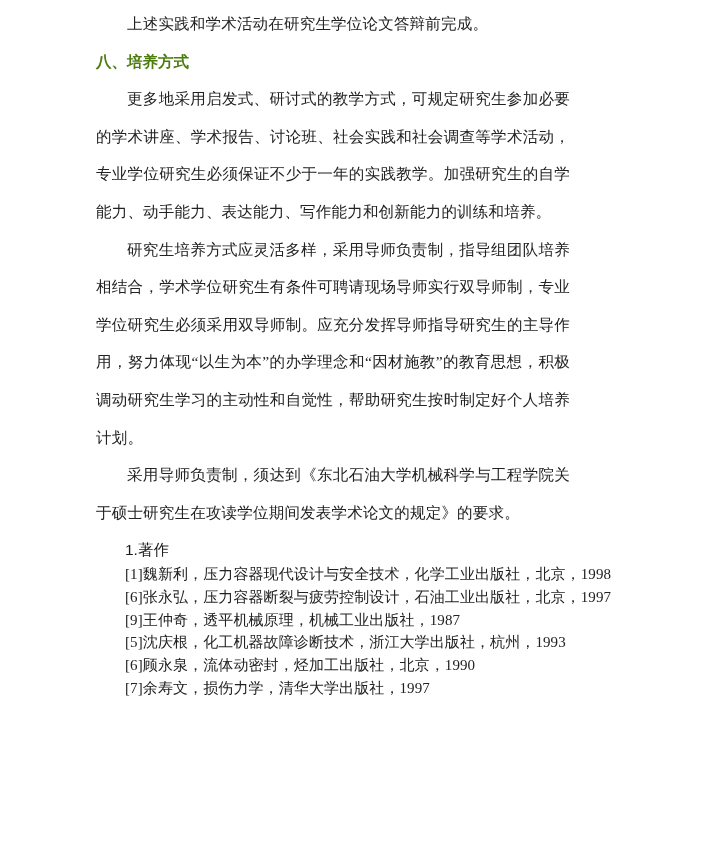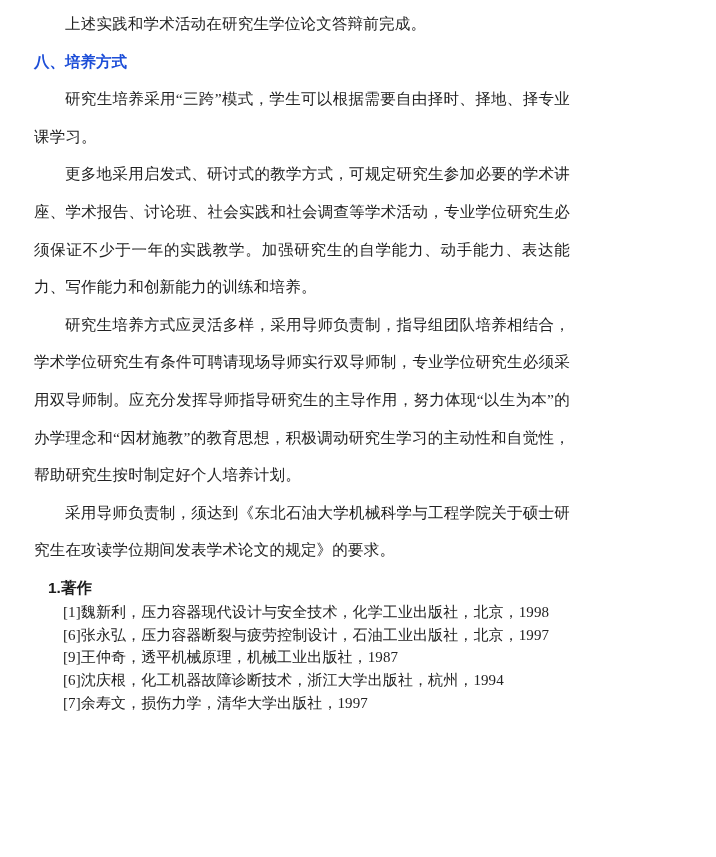--- a/index.html
+++ b/index.html
@@ -11,45 +11,45 @@
     width: 716px;
     height: 857px;
     overflow: hidden;
     font-family: "Liberation Serif", "DejaVu Serif", serif;
     color: #222222;
   }
   .doc {
     box-sizing: border-box;
     width: 628px;
     height: 857px;
-    padding: 5px 58px 0 34px;
+    padding: 5px 58px 0 96px;
     background: #ffffff;
   }
   .body-par {
     margin: 0;
     font-size: 15.5px;
     line-height: 37.6px;
     text-align: justify;
     text-indent: 2em;
     letter-spacing: 0.2px;
   }
   .section-heading {
     margin: 0;
     font-size: 15.5px;
     line-height: 37.6px;
     font-weight: bold;
     font-family: "Liberation Sans", "DejaVu Sans", sans-serif;
-    color: #1d4ed8;
+    color: #4d7c0f;
   }
   .sub-heading {
-    margin: 0 0 0 14px;
+    margin: 0 0 0 29px;
     padding-top: 7px;
     font-size: 15.5px;
     line-height: 24px;
-    font-weight: bold;
+    font-weight: normal;
     font-family: "Liberation Sans", "DejaVu Sans", sans-serif;
     color: #1c1c1c;
   }
   .ref-list {
     margin: 1px 0 0 29px;
   }
   .ref-item {
     margin: 0;
     font-size: 15px;
     line-height: 22.7px;
@@ -59,34 +59,34 @@
 </style>
 </head>
 <body>
 
 <div class="doc">
 
   <p class="body-par">上述实践和学术活动在研究生学位论文答辩前完成。</p>
 
   <h2 class="section-heading">八、培养方式</h2>
 
-  <p class="body-par">研究生培养采用“三跨”模式，学生可以根据需要自由择时、择地、择专业课学习。</p>
 
   <p class="body-par">更多地采用启发式、研讨式的教学方式，可规定研究生参加必要的学术讲座、学术报告、讨论班、社会实践和社会调查等学术活动，专业学位研究生必须保证不少于一年的实践教学。加强研究生的自学能力、动手能力、表达能力、写作能力和创新能力的训练和培养。</p>
 
   <p class="body-par">研究生培养方式应灵活多样，采用导师负责制，指导组团队培养相结合，学术学位研究生有条件可聘请现场导师实行双导师制，专业学位研究生必须采用双导师制。应充分发挥导师指导研究生的主导作用，努力体现“以生为本”的办学理念和“因材施教”的教育思想，积极调动研究生学习的主动性和自觉性，帮助研究生按时制定好个人培养计划。</p>
 
 
   <p class="body-par">采用导师负责制，须达到《东北石油大学机械科学与工程学院关于硕士研究生在攻读学位期间发表学术论文的规定》的要求。</p>
 
 
   <h3 class="sub-heading">1.著作</h3>
 
   <div class="ref-list">
     <p class="ref-item">[1]魏新利，压力容器现代设计与安全技术，化学工业出版社，北京，1998</p>
     <p class="ref-item">[6]张永弘，压力容器断裂与疲劳控制设计，石油工业出版社，北京，1997</p>
     <p class="ref-item">[9]王仲奇，透平机械原理，机械工业出版社，1987</p>
-    <p class="ref-item">[6]沈庆根，化工机器故障诊断技术，浙江大学出版社，杭州，1994</p>
+    <p class="ref-item">[5]沈庆根，化工机器故障诊断技术，浙江大学出版社，杭州，1993</p>
+    <p class="ref-item">[6]顾永泉，流体动密封，烃加工出版社，北京，1990</p>
     <p class="ref-item">[7]余寿文，损伤力学，清华大学出版社，1997</p>
 
   </div>
 
 </div>
 
 </body></html>

